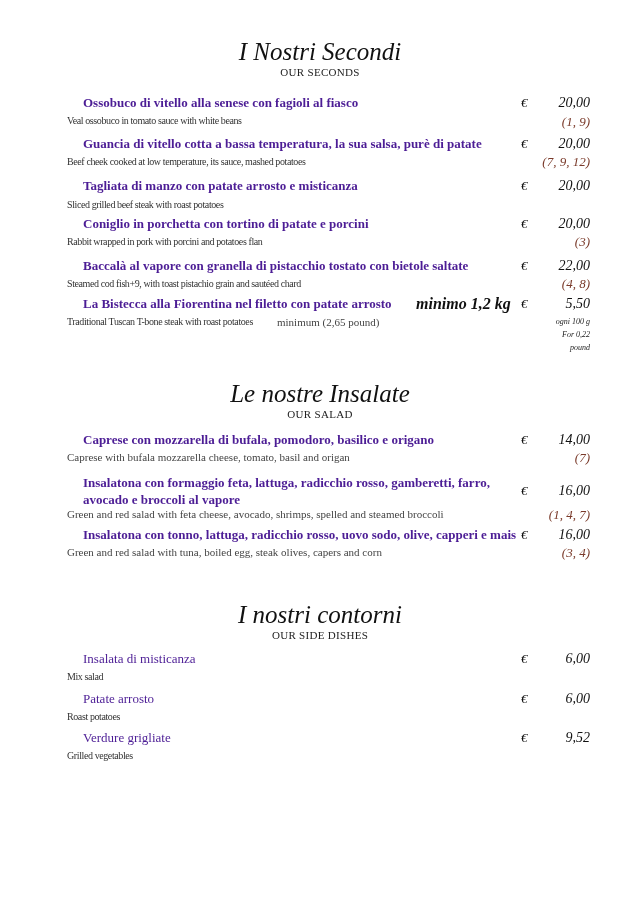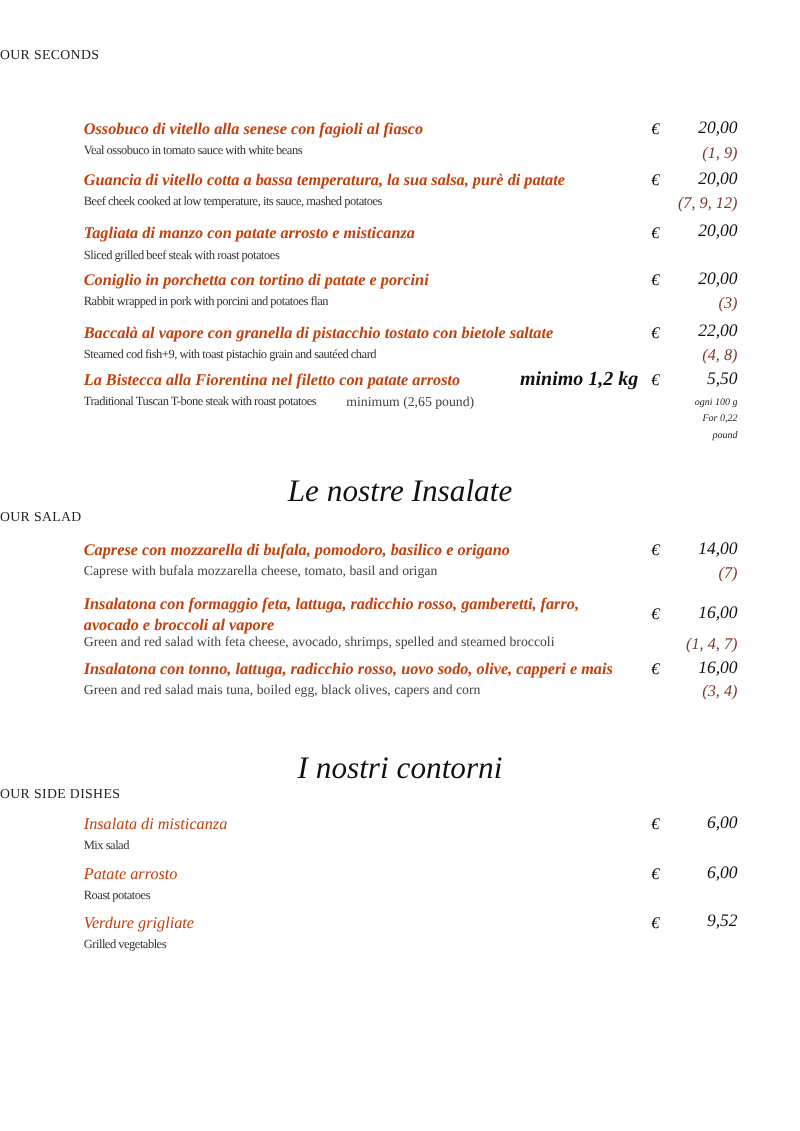--- a/index.html
+++ b/index.html
@@ -1,36 +1,37 @@
 <!DOCTYPE html>
 <html><head>
 <meta charset="utf-8">
 <style>
   html, body { margin: 0; padding: 0; background: #ffffff; }
   body { width: 640px; height: 905px; position: relative; overflow: hidden;
          font-family: "Liberation Serif", "DejaVu Serif", serif; color: #111; }
   .section { position: absolute; left: 0; width: 640px; }
   .sec-title { text-align: center; font-style: italic; font-size: 25px; line-height: 28px; color: #111; }
-  .sec-sub { text-align: left; font-size: 11px; letter-spacing: 0.3px; line-height: 12px; color: #222; text-transform: uppercase; }
+  .sec-sub { text-align: center; font-size: 11px; letter-spacing: 0.3px; line-height: 12px; color: #222; text-transform: uppercase; }
   .item { position: absolute; left: 67px; width: 523px; }
-  .it-name { position: absolute; left: 0; top: 0; width: 440px; font-style: italic; font-weight: bold; font-size: 13px; line-height: 17px; color: #c2410c; }
+  .it-name { position: absolute; left: 16px; top: 0; width: 440px; font-weight: bold; font-size: 13px; line-height: 17px; color: #4c1d95; }
   .it-name.normal { font-weight: normal; }
   .it-desc { position: absolute; left: 0; font-size: 10px; line-height: 12px; color: #333; letter-spacing: -0.4px; white-space: nowrap; }
   .it-desc.wide { letter-spacing: 0; font-size: 11px; color: #444; }
   .it-euro { position: absolute; left: 454px; top: 0; font-style: italic; font-size: 13px; line-height: 17px; color: #111; }
   .it-price { position: absolute; right: 0; top: 0; font-style: italic; font-size: 14px; line-height: 17px; color: #111; text-align: left; }
   .it-allergens { position: absolute; right: 0; font-style: italic; font-size: 13px; line-height: 16px; color: #7a3a2a; text-align: right; white-space: nowrap; }
   .it-extra { position: absolute; font-style: italic; font-weight: bold; font-size: 16px; line-height: 17px; color: #111; white-space: nowrap; }
   .it-desc-extra { position: absolute; font-size: 11px; line-height: 12px; color: #444; white-space: nowrap; }
   .it-unit { position: absolute; right: 0; font-style: italic; font-size: 8px; line-height: 12px; color: #222; text-align: right; width: 60px; }
 </style>
 </head>
 <body>
 
 <div class="section" style="top:38px;">
+  <div class="sec-title">I Nostri Secondi</div>
   <div class="sec-sub">OUR SECONDS</div>
 </div>
 
 <div class="item" style="top:94px;">
   <div class="it-name">Ossobuco di vitello alla senese con fagioli al fiasco</div>
   <div class="it-euro">€</div>
   <div class="it-price">20,00</div>
   <div class="it-desc" style="top:21px;">Veal ossobuco in tomato sauce with white beans</div>
   <div class="it-allergens" style="top:20px;font-family:Liberation Serif, serif;">(1, 9)</div>
 </div>
@@ -96,21 +97,21 @@
   <div class="it-euro" style="top:8px;">€</div>
   <div class="it-price" style="top:8px;">16,00</div>
   <div class="it-desc wide" style="top:34px;">Green and red salad with feta cheese, avocado, shrimps, spelled and steamed broccoli</div>
   <div class="it-allergens" style="top:33px;">(1, 4, 7)</div>
 </div>
 
 <div class="item" style="top:526px;">
   <div class="it-name" style="width:450px;">Insalatona con tonno, lattuga, radicchio rosso, uovo sodo, olive, capperi e mais</div>
   <div class="it-euro">€</div>
   <div class="it-price">16,00</div>
-  <div class="it-desc wide" style="top:20px;">Green and red salad mais tuna, boiled egg, black olives, capers and corn</div>
+  <div class="it-desc wide" style="top:20px;">Green and red salad with tuna, boiled egg, steak olives, capers and corn</div>
   <div class="it-allergens" style="top:19px;">(3, 4)</div>
 </div>
 
 <div class="section" style="top:601px;">
   <div class="sec-title">I nostri contorni</div>
   <div class="sec-sub">OUR SIDE DISHES</div>
 </div>
 
 <div class="item" style="top:650px;">
   <div class="it-name normal">Insalata di misticanza</div>

